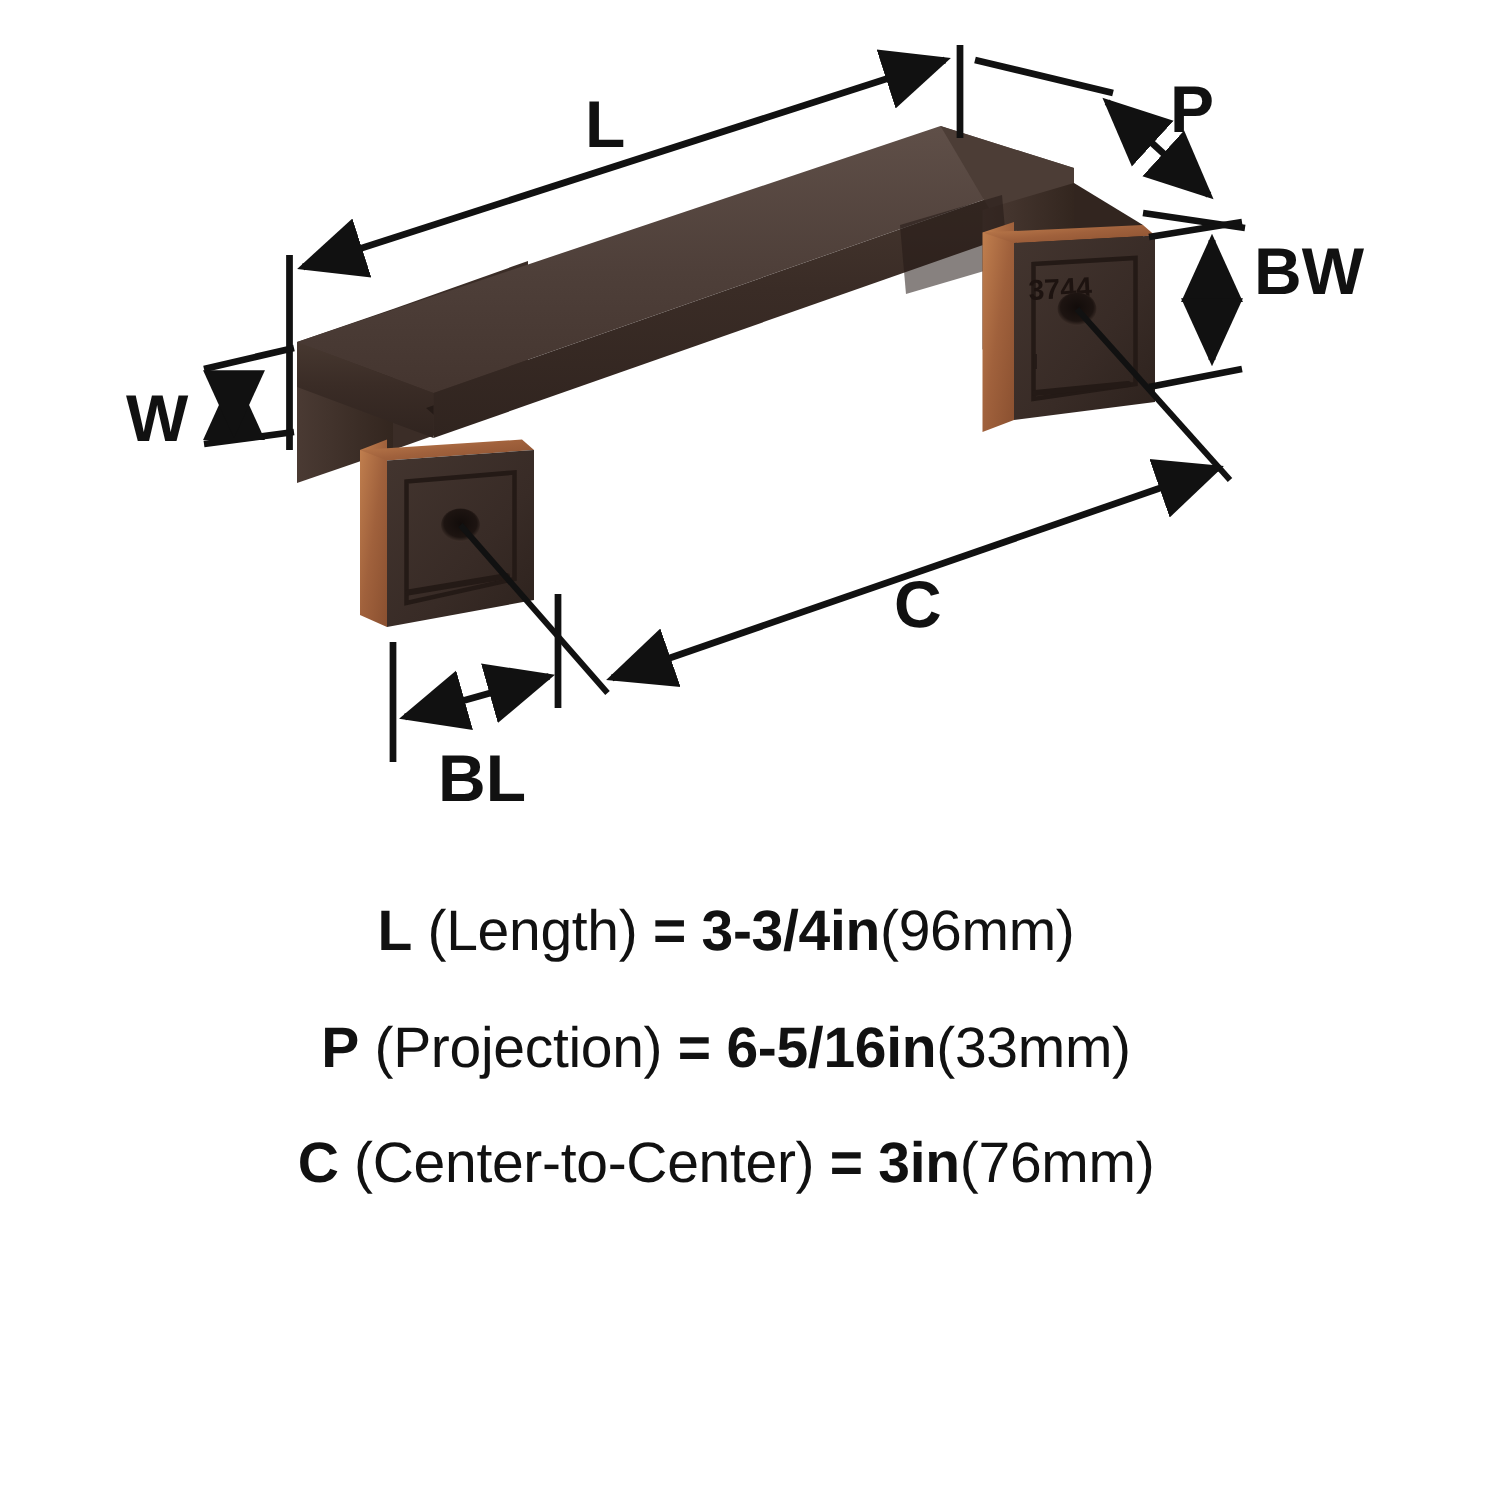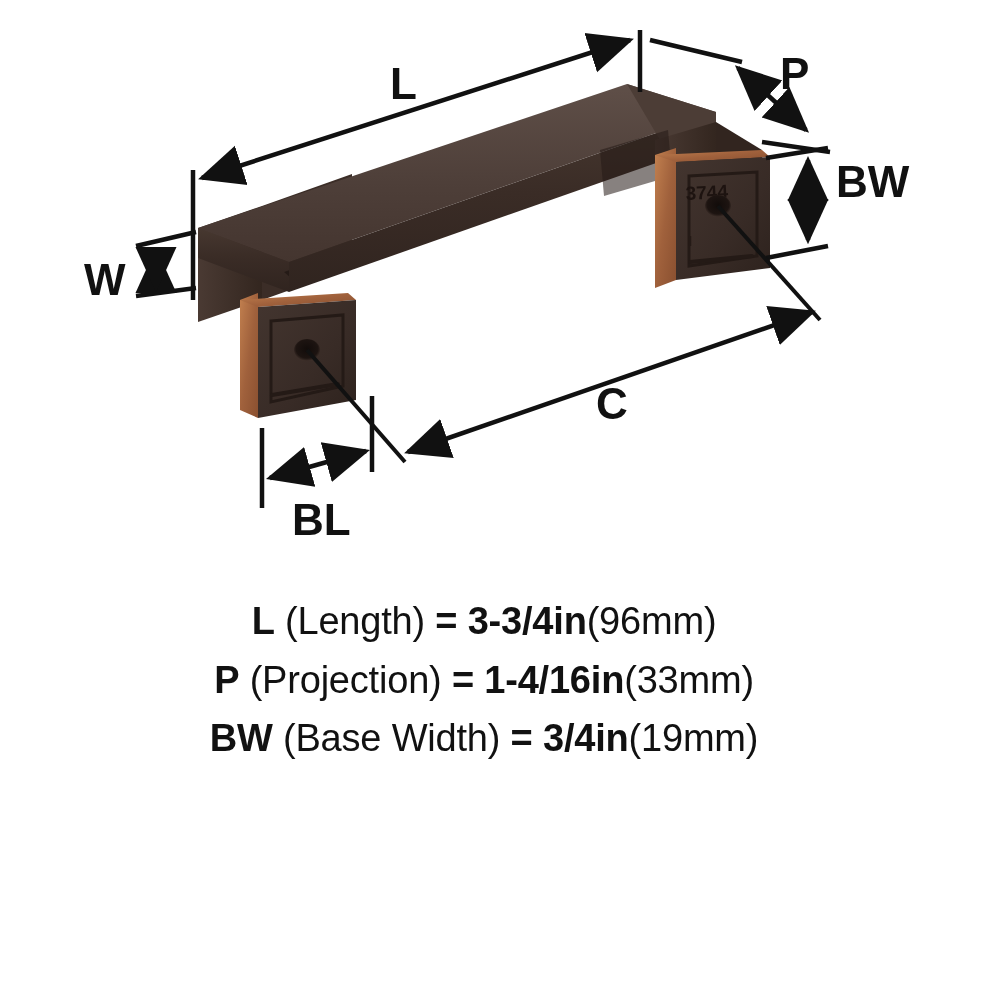--- a/index.html
+++ b/index.html
@@ -30,20 +30,21 @@
   #specs {
     position: absolute;
     left: 0;
     top: 592px;
     width: 968px;
     height: 408px;
     display: flex;
     flex-direction: column;
     justify-content: flex-start;
     align-items: flex-end;
+    gap: 19px;
   }
   .spec-line {
     width: 100%;
     text-align: center;
     font-size: 38px;
     line-height: 58.5px;
     letter-spacing: -0.2px;
     white-space: nowrap;
     color: #111111;
   }
@@ -220,23 +221,23 @@
   </div>
 
   <div id="specs">
 
     <div class="spec-line">
       <span class="code">L</span><span class="name"> (Length)</span><span class="eq"> = </span><span class="val">3-3/4in</span><span class="metric">(96mm)</span>
     </div>
 
 
     <div class="spec-line">
-      <span class="code">P</span><span class="name"> (Projection)</span><span class="eq"> = </span><span class="val">1-4/16in</span><span class="metric">(33mm)</span>
+      <span class="code">P</span><span class="name"> (Projection)</span><span class="eq"> = </span><span class="val">6-5/16in</span><span class="metric">(33mm)</span>
     </div>
 
-
-
     <div class="spec-line">
-      <span class="code">BW</span><span class="name"> (Base Width)</span><span class="eq"> = </span><span class="val">3/4in</span><span class="metric">(19mm)</span>
+      <span class="code">C</span><span class="name"> (Center-to-Center)</span><span class="eq"> = </span><span class="val">3in</span><span class="metric">(76mm)</span>
     </div>
+
+
 
   </div>
 </div>
 
 </body></html>

